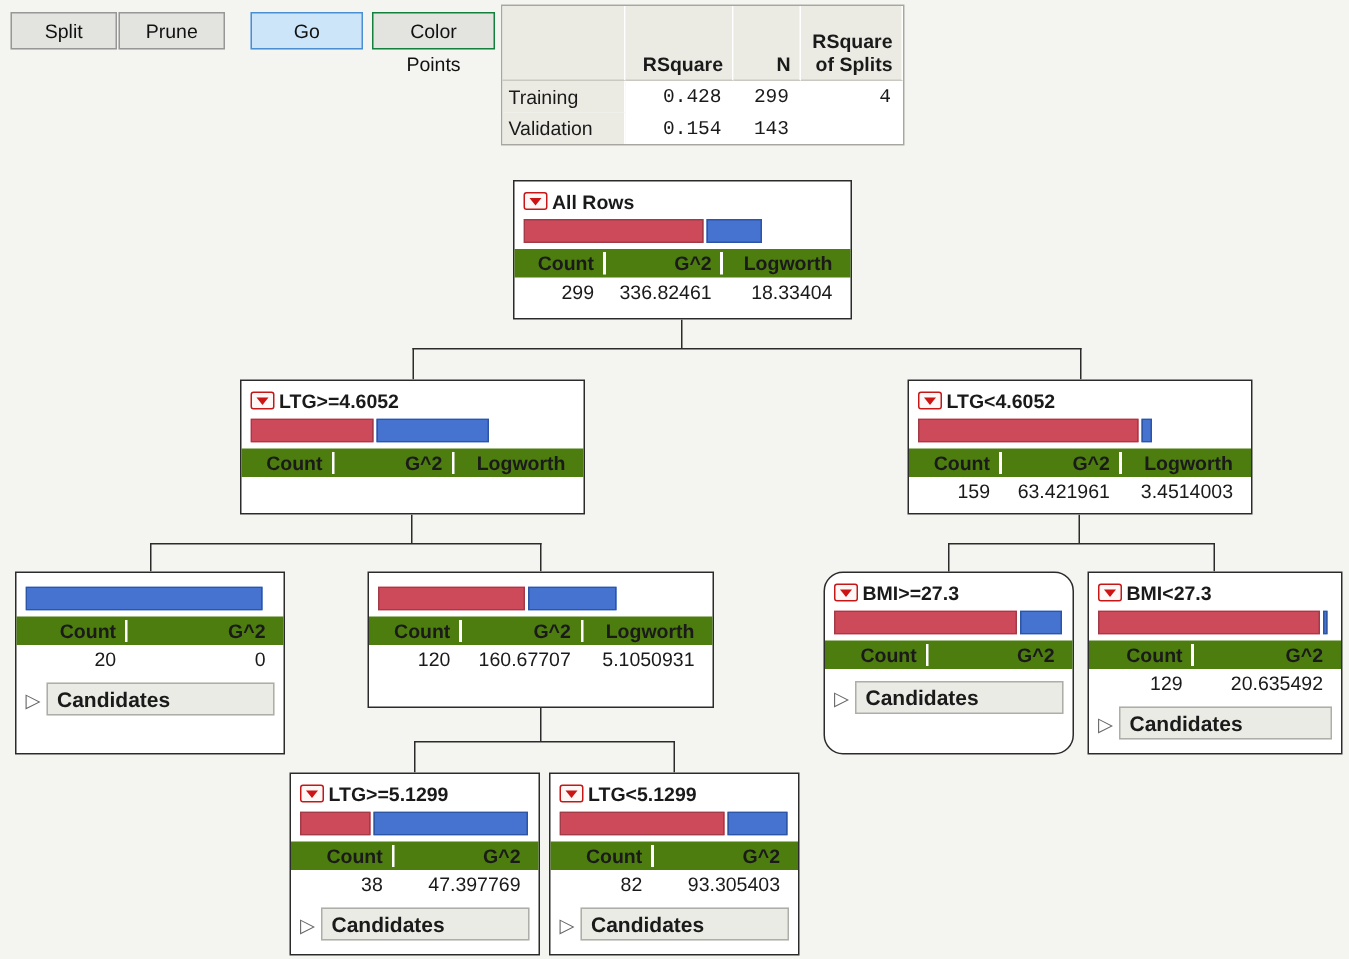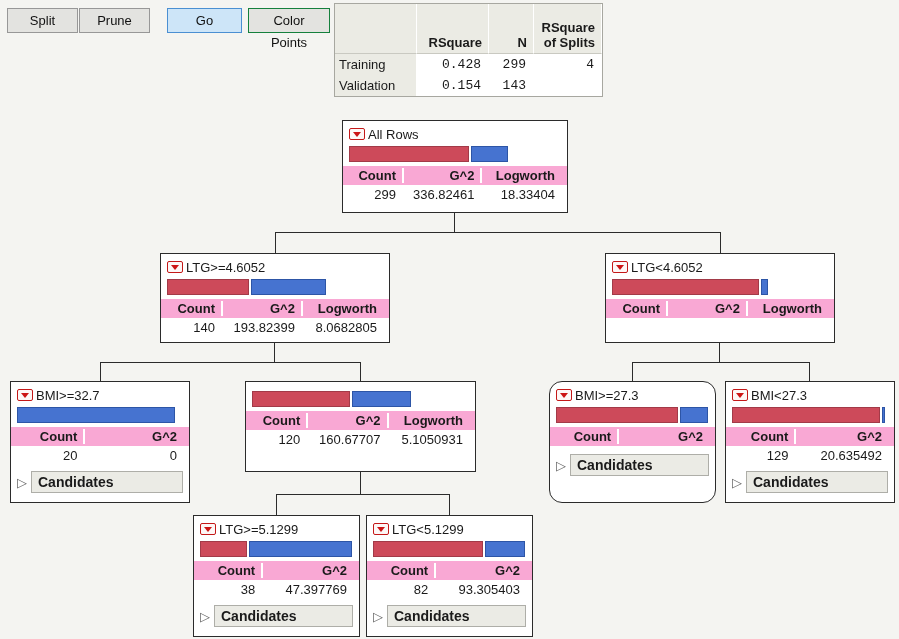--- a/index.html
+++ b/index.html
@@ -66,30 +66,30 @@
   .rt-icon{
     width:16px;height:12px;flex:none;box-sizing:border-box;
     border:1px solid #c41818;border-radius:2px;background:#fdf7f6;
     display:flex;align-items:center;justify-content:center;cursor:pointer;
   }
   .rt-icon::before{
     content:"";width:0;height:0;
     border-left:4px solid transparent;border-right:4px solid transparent;
     border-top:5px solid #cc1414;
   }
-  .node-title{font-weight:normal;white-space:nowrap;font-size:13px;}
+  .node-title{font-weight:bold;white-space:nowrap;font-size:13px;}
 
   .bar{margin-top:4px;height:16px;display:flex;gap:2px;width:160px;max-width:100%;overflow:hidden;}
   .seg{box-sizing:border-box;height:100%;flex:none;}
   .seg.red{background:#cd4a5a;border:1px solid #a23a48;}
   .seg.blue{background:#4673d0;border:1px solid #2d55a6;}
 
   .cols{display:flex;margin:4px -6px 0 -6px;padding:2px 6px;}
   .cols .cell{box-sizing:border-box;text-align:right;padding-right:6px;white-space:nowrap;}
-  .cols.head{background:#f9a8d4;font-weight:bold;}
+  .cols.head{background:#4d7c0f;font-weight:bold;}
   .cols.head .cell + .cell{box-shadow:inset 2px 0 0 #fff;}
   .cols.vals{margin-top:2px;padding:0 6px;}
   .w3 .c1{width:25%;} .w3 .c2{width:37%;} .w3 .c3{width:38%;}
   .w2 .c1{width:40%;} .w2 .c2{width:60%;}
 
   .cand-row{display:flex;align-items:center;gap:4px;margin-top:8px;}
   .cand-tri{color:#666;font-size:13px;line-height:1;flex:none;cursor:pointer;}
   .cand-btn{
     flex:1;box-sizing:border-box;border:1px solid #aeaea8;background:#ebebe5;
     font-weight:bold;font-size:14px;padding:2px 6px;text-align:left;cursor:pointer;
@@ -172,48 +172,44 @@
     </div>
     <div class="bar">
       <span class="seg red" style="width: 51%;"></span>
       <span class="seg blue" style="width: 47%;"></span>
     </div>
     <div class="cols head w3">
       <span class="cell c1">Count</span>
       <span class="cell c2">G^2</span>
       <span class="cell c3">Logworth</span>
     </div>
-    <div class="cols vals w3">
-      <span class="cell c1">140</span>
-      <span class="cell c2">193.82399</span>
-      <span class="cell c3">8.0682805</span>
-    </div>
   </div>
 
   <div class="node" id="n2">
     <div class="title-row">
       <span class="rt-icon"></span>
       <span class="node-title">LTG&lt;4.6052</span>
     </div>
     <div class="bar">
       <span class="seg red" style="width: 92%;"></span>
       <span class="seg blue" style="width: 4%;"></span>
     </div>
     <div class="cols head w3">
       <span class="cell c1">Count</span>
       <span class="cell c2">G^2</span>
       <span class="cell c3">Logworth</span>
     </div>
+    <div class="cols vals w3">
+      <span class="cell c1">159</span>
+      <span class="cell c2">63.421961</span>
+      <span class="cell c3">3.4514003</span>
+    </div>
   </div>
 
   <div class="node" id="n3">
-    <div class="title-row">
-      <span class="rt-icon"></span>
-      <span class="node-title">BMI&gt;=32.7</span>
-    </div>
     <div class="bar">
 
       <span class="seg blue" style="width: 99%;"></span>
     </div>
     <div class="cols head w2">
       <span class="cell c1">Count</span>
       <span class="cell c2">G^2</span>
     </div>
     <div class="cols vals w2">
       <span class="cell c1">20</span>

